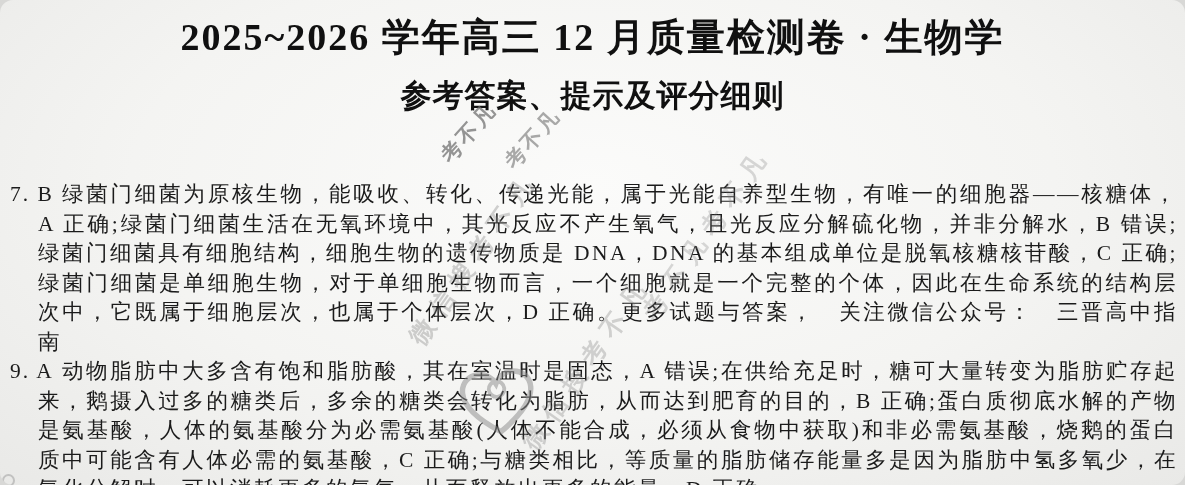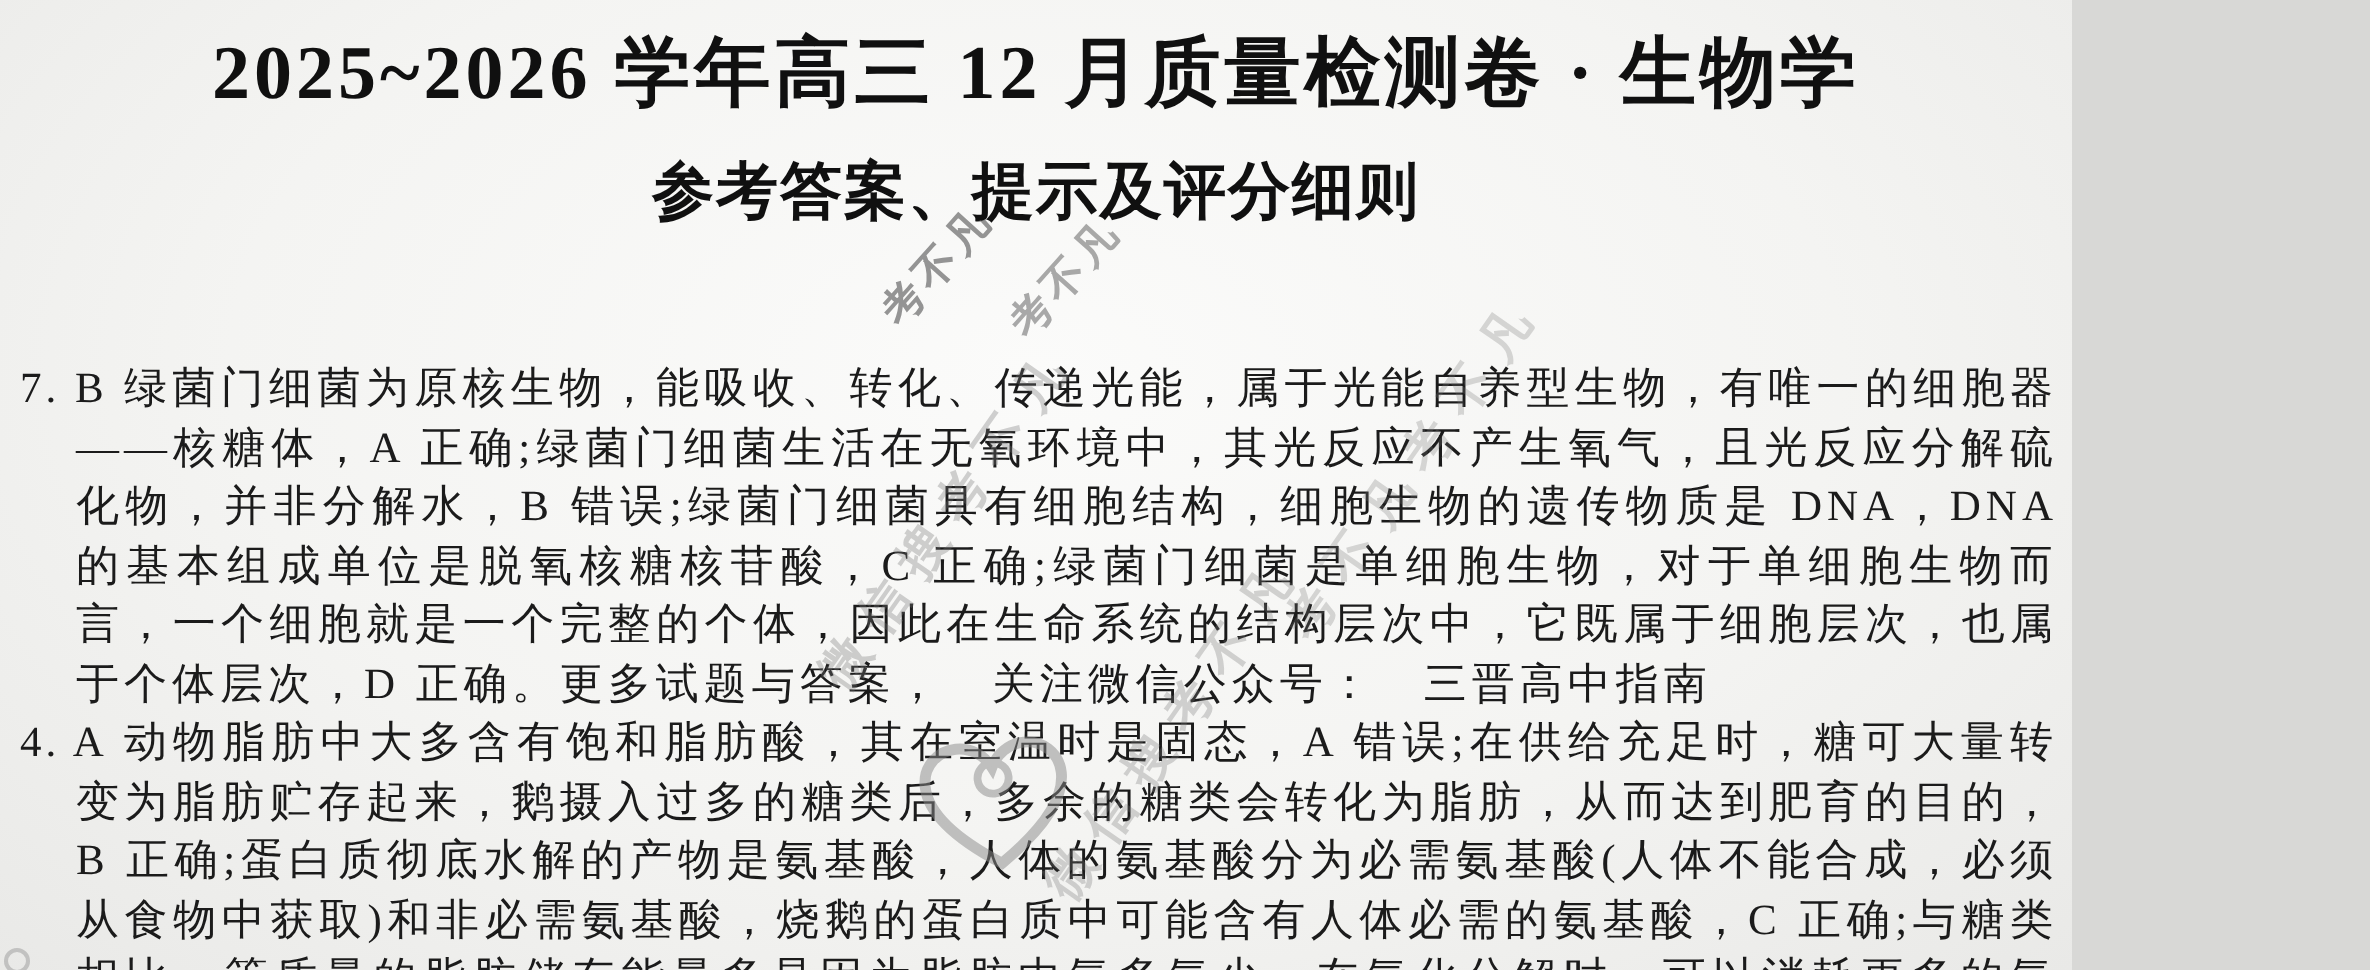--- a/index.html
+++ b/index.html
@@ -1,22 +1,23 @@
 <!DOCTYPE html>
 <html lang="zh"><head>
 <meta charset="utf-8">
 <style>
   html,body{margin:0;padding:0;}
   body{background:#d8d8d6;font-family:"Liberation Serif","DejaVu Serif",serif;}
   .page{
     position:relative;
-    width:1036px;height:485px;
+    width:1185px;height:485px;
     overflow:hidden;
     background:radial-gradient(ellipse at 50% 38%, #fbfbfa 0%, #f4f4f2 55%, #e9e9e7 100%);
     color:#1c1c1c;
+    border-radius:13px;
   }
   
   .header{padding-top:12px;text-align:center;}
   .title{
     font-size:38px;line-height:50px;font-weight:700;color:#101010;
     letter-spacing:2px;
   }
   .subtitle{
     margin-top:10px;font-size:31px;line-height:48px;font-weight:700;color:#101010;
     letter-spacing:1px;
@@ -62,21 +63,21 @@
   <div class="header">
     <div class="title">2025~2026 学年高三 12 月质量检测卷 · 生物学</div>
     <div class="subtitle">参考答案、提示及评分细则</div>
   </div>
 
   <div class="content">
     <p class="answer">
       <span class="answer-marker">7. B</span><span>绿菌门细菌为原核生物，能吸收、转化、传递光能，属于光能自养型生物，有唯一的细胞器——核糖体，A 正确;绿菌门细菌生活在无氧环境中，其光反应不产生氧气，且光反应分解硫化物，并非分解水，B 错误;绿菌门细菌具有细胞结构，细胞生物的遗传物质是 DNA，DNA 的基本组成单位是脱氧核糖核苷酸，C 正确;绿菌门细菌是单细胞生物，对于单细胞生物而言，一个细胞就是一个完整的个体，因此在生命系统的结构层次中，它既属于细胞层次，也属于个体层次，D 正确。更多试题与答案，　关注微信公众号：　三晋高中指南</span>
     </p>
     <p class="answer">
-      <span class="answer-marker">4. A</span><span>动物脂肪中大多含有饱和脂肪酸，其在室温时是固态，A 错误;在供给充足时，糖可大量转变为脂肪贮存起来，鹅摄入过多的糖类后，多余的糖类会转化为脂肪，从而达到肥育的目的，B 正确;蛋白质彻底水解的产物是氨基酸，人体的氨基酸分为必需氨基酸(人体不能合成，必须从食物中获取)和非必需氨基酸，烧鹅的蛋白质中可能含有人体必需的氨基酸，C 正确;与糖类相比，等质量的脂肪储存能量多是因为脂肪中氢多氧少，在氧化分解时，可以消耗更多的氧气，从而释放出更多的能量，D 正确。</span>
+      <span class="answer-marker">9. A</span><span>动物脂肪中大多含有饱和脂肪酸，其在室温时是固态，A 错误;在供给充足时，糖可大量转变为脂肪贮存起来，鹅摄入过多的糖类后，多余的糖类会转化为脂肪，从而达到肥育的目的，B 正确;蛋白质彻底水解的产物是氨基酸，人体的氨基酸分为必需氨基酸(人体不能合成，必须从食物中获取)和非必需氨基酸，烧鹅的蛋白质中可能含有人体必需的氨基酸，C 正确;与糖类相比，等质量的脂肪储存能量多是因为脂肪中氢多氧少，在氧化分解时，可以消耗更多的氧气，从而释放出更多的能量，D 正确。</span>
     </p>
 
   </div>
 
   <div class="wm wm-short wm-a">考不凡</div>
   <div class="wm wm-short wm-b">考不凡</div>
   <div class="wm wm-diag wm-d1">微信搜考不凡</div>
   <div class="wm wm-diag wm-d2">微信搜考不凡</div>
   <div class="wm wm-diag wm-d3">考不凡考不凡</div>
 

